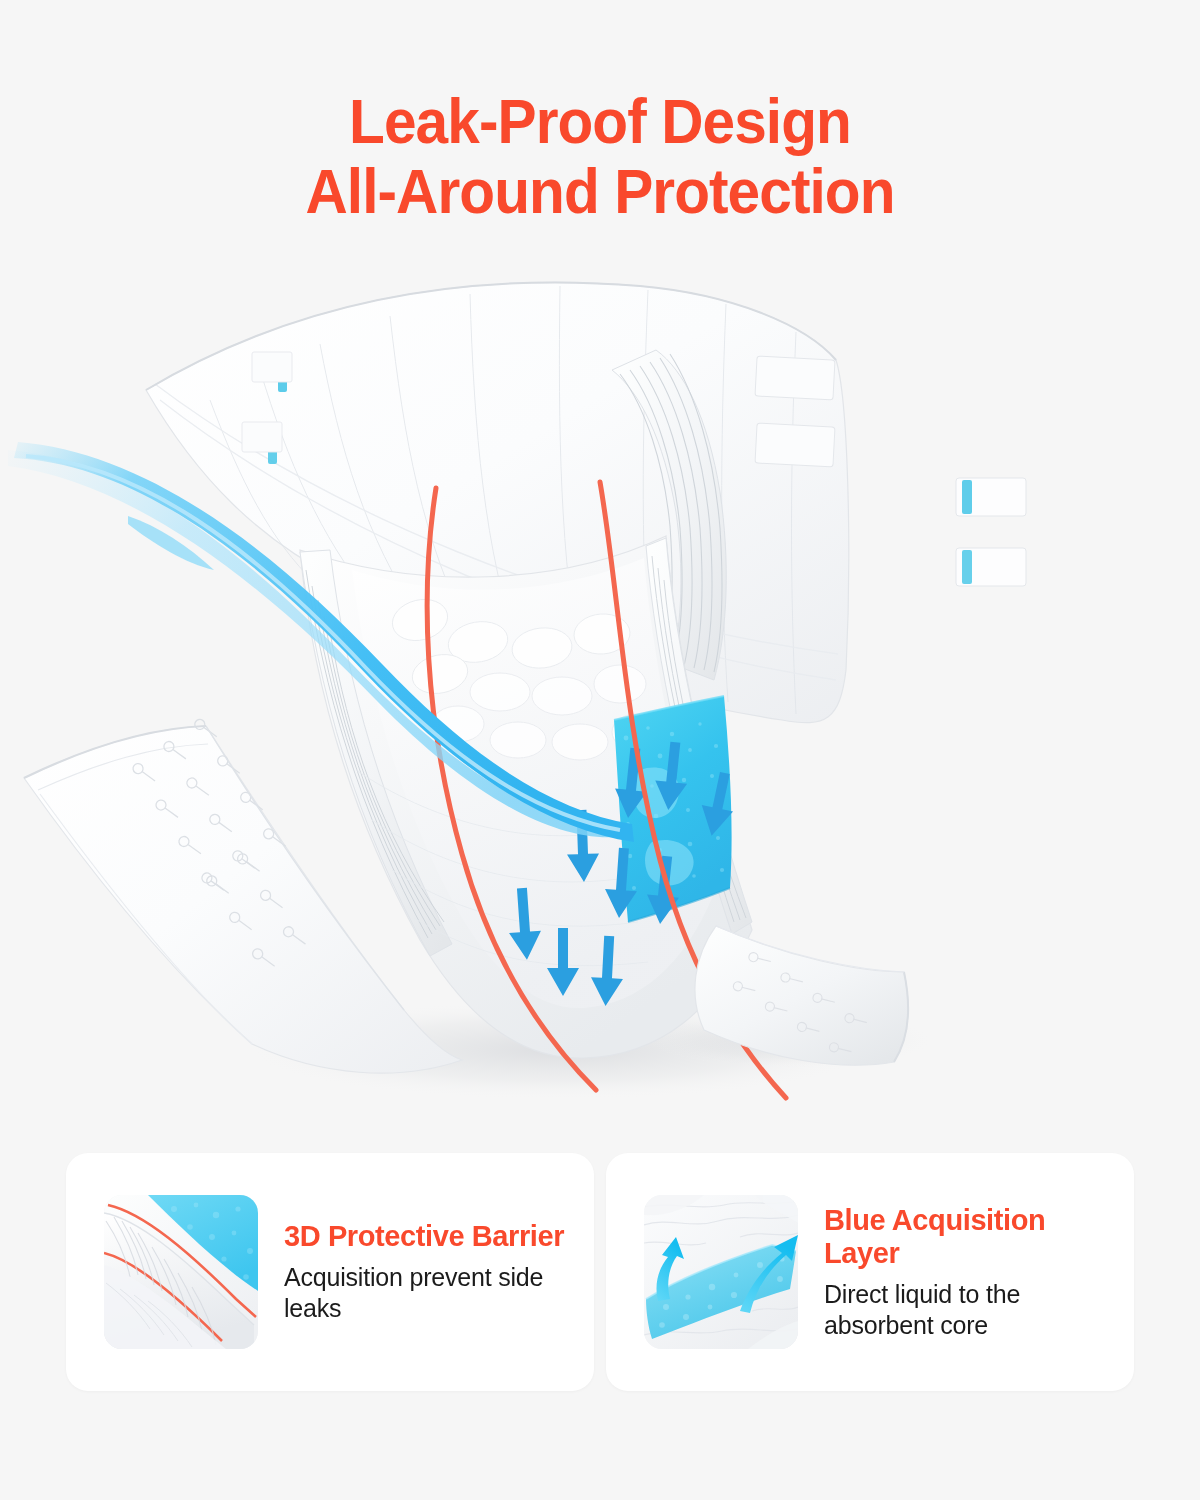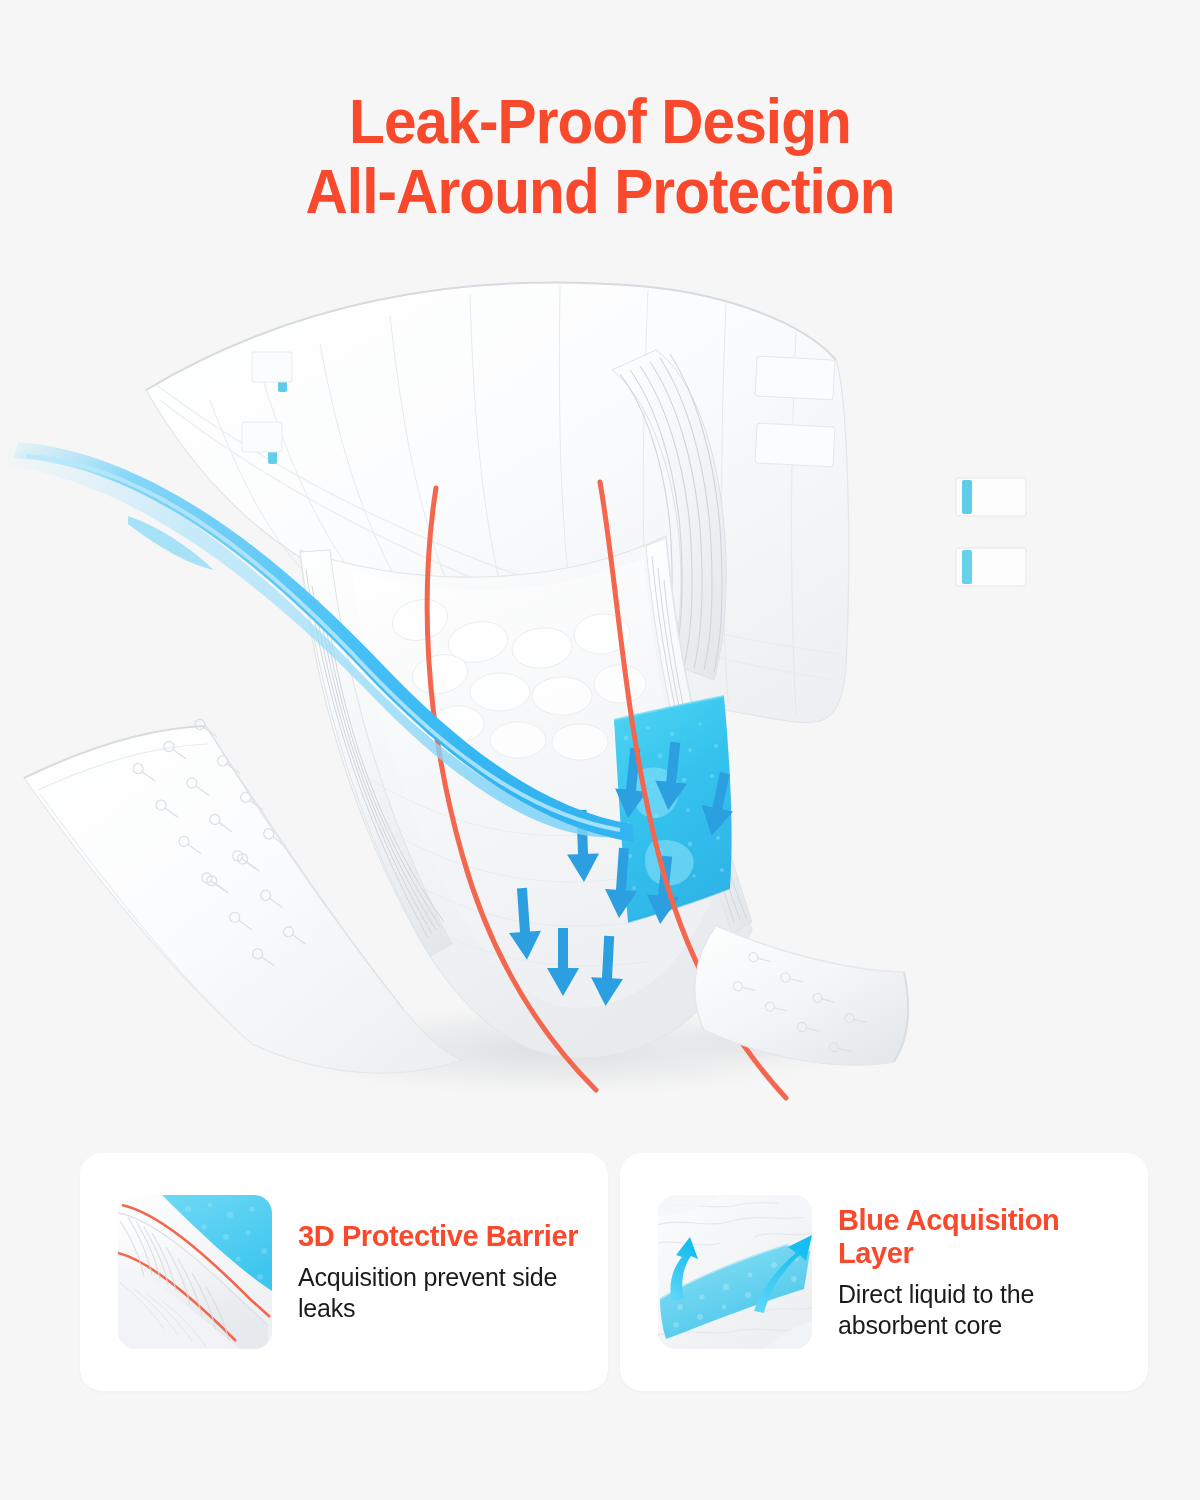--- a/index.html
+++ b/index.html
@@ -29,21 +29,21 @@
   .hero {
     position:absolute;
     top:250px; left:0;
     width:1200px; height:880px;
   }
   .hero svg { display:block; width:1200px; height:880px; }
 
   
   .cards {
     position:absolute;
-    left:80px; top:1153px;
+    left:66px; top:1153px;
     width:1068px; height:238px;
     display:flex;
     gap:12px;
   }
   .card {
     flex:1 1 0;
     background:#ffffff;
     border-radius:22px;
     display:flex;
     align-items:center;

